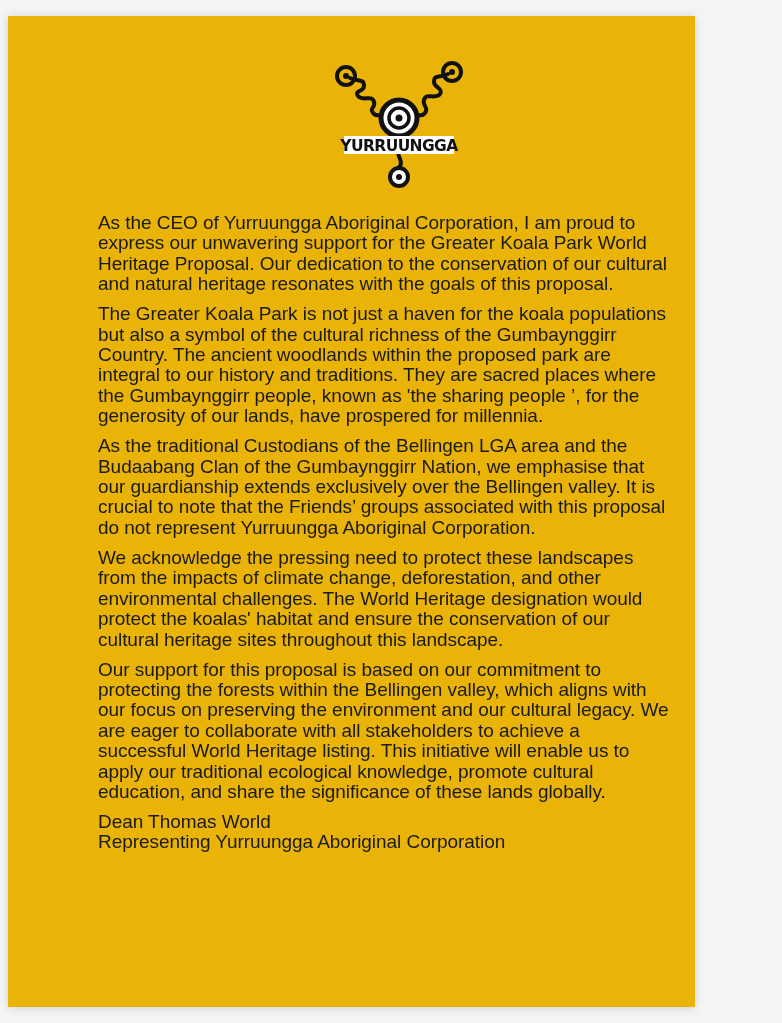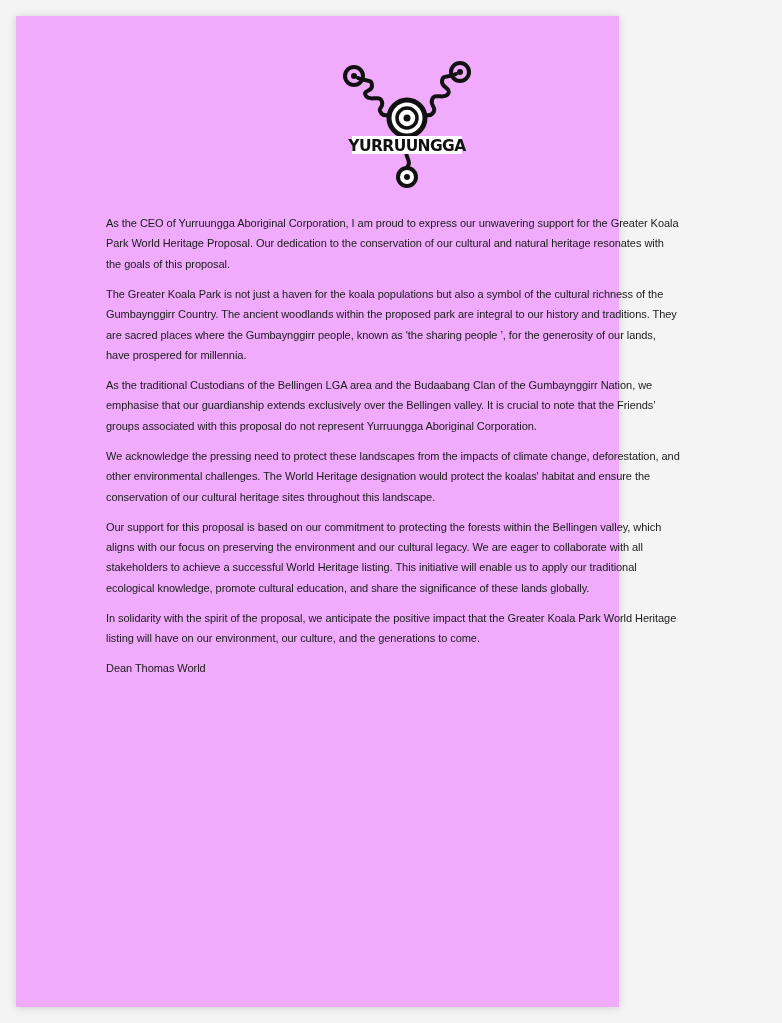--- a/index.html
+++ b/index.html
@@ -9,42 +9,42 @@
   }
   body {
     width: 782px;
     height: 1023px;
     position: relative;
     overflow: hidden;
     font-family: "Liberation Sans", "DejaVu Sans", sans-serif;
   }
   .page {
     position: absolute;
-    left: 16px;
+    left: 8px;
     top: 16px;
-    width: 603px;
+    width: 687px;
     height: 991px;
-    background: #f0abfc;
+    background: #eab308;
     box-shadow: 0 0 8px rgba(0,0,0,0.10), 0 2px 10px rgba(0,0,0,0.06);
   }
   .logo {
     position: absolute;
     left: 316px;
     top: 40px;
     width: 150px;
     height: 135px;
   }
   .logo svg { width: 100%; height: 100%; display: block; }
   .body-text {
     position: absolute;
     left: 90px;
     top: 197px;
     width: 575px;
     color: #1a1a1a;
-    font-size: 11px;
+    font-size: 19px;
     line-height: 20.4px;
     letter-spacing: -0.05px;
   }
   .body-text p {
     margin: 0 0 9.6px 0;
   }
   .sig-line { display: block; }
 </style>
 </head>
 <body>
@@ -87,19 +87,19 @@
       <text x="75" y="95" text-anchor="middle" font-family="'DejaVu Sans', sans-serif" font-weight="bold" font-size="15.5" fill="#111" letter-spacing="-0.6">YURRUUNGGA</text>
     </svg>
   </div>
 
   <div class="body-text">
     <p>As the CEO of Yurruungga Aboriginal Corporation, I am proud to express our unwavering support for the Greater Koala Park World Heritage Proposal. Our dedication to the conservation of our cultural and natural heritage resonates with the goals of this proposal.</p>
     <p>The Greater Koala Park is not just a haven for the koala populations but also a symbol of the cultural richness of the Gumbaynggirr Country. The ancient woodlands within the proposed park are integral to our history and traditions. They are sacred places where the Gumbaynggirr people, known as 'the sharing people ’, for the generosity of our lands, have prospered for millennia.</p>
     <p>As the traditional Custodians of the Bellingen LGA area and the Budaabang Clan of the Gumbaynggirr Nation, we emphasise that our guardianship extends exclusively over the Bellingen valley. It is crucial to note that the Friends’ groups associated with this proposal do not represent Yurruungga Aboriginal Corporation.</p>
     <p>We acknowledge the pressing need to protect these landscapes from the impacts of climate change, deforestation, and other environmental challenges. The World Heritage designation would protect the koalas' habitat and ensure the conservation of our cultural heritage sites throughout this landscape.</p>
     <p>Our support for this proposal is based on our commitment to protecting the forests within the Bellingen valley, which aligns with our focus on preserving the environment and our cultural legacy. We are eager to collaborate with all stakeholders to achieve a successful World Heritage listing. This initiative will enable us to apply our traditional ecological knowledge, promote cultural education, and share the significance of these lands globally.</p>
-    <p>In solidarity with the spirit of the proposal, we anticipate the positive impact that the Greater Koala Park World Heritage listing will have on our environment, our culture, and the generations to come.</p>
     <p>
       <span class="sig-line">Dean Thomas World</span>
+      <span class="sig-line">Representing Yurruungga Aboriginal Corporation</span>
     </p>
   </div>
 
 </div>
 
 </body></html>

